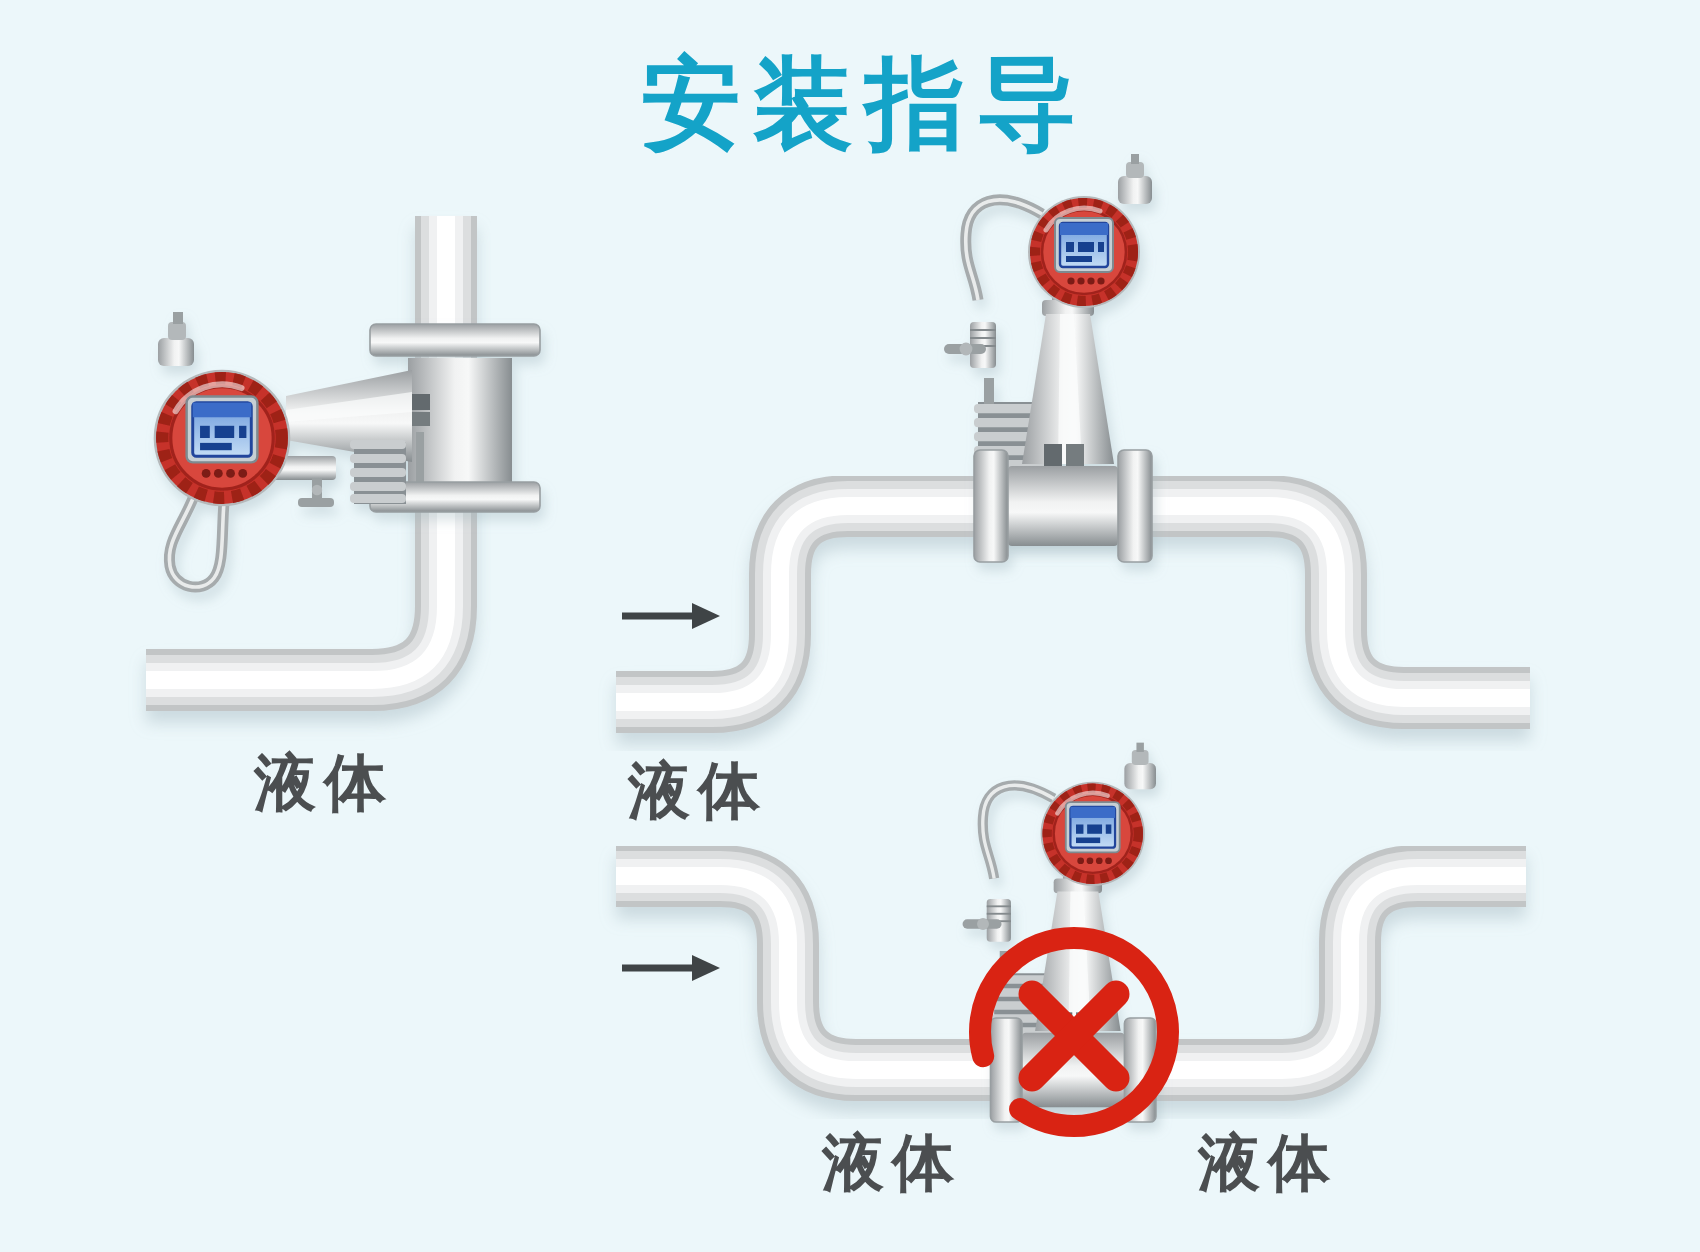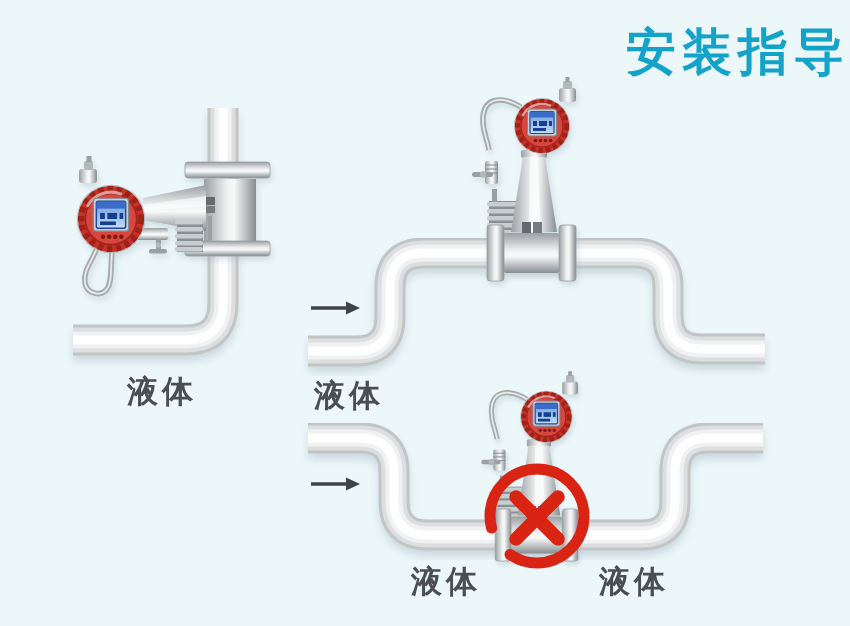--- a/index.html
+++ b/index.html
@@ -4,21 +4,21 @@
 <style>
   html,body{margin:0;padding:0;}
   .stage{
     position:relative; width:850px; height:626px;
     background:#ecf7fa; overflow:hidden;
     font-family:"DejaVu Sans", sans-serif;
   }
   .stage svg{position:absolute; left:0; top:0;}
   .page-title{
     position:absolute; top:19px; left:15px; width:835px;
-    text-align:right; font-size:50px; font-weight:800;
+    text-align:center; font-size:50px; font-weight:800;
     letter-spacing:6px; color:#14a3c8; white-space:nowrap;
   }
   .fluid-label{
     position:absolute; transform:translate(-50%,-50%);
     font-size:31px; font-weight:600; letter-spacing:4px;
     color:#4b4e50; white-space:nowrap;
   }
   .lbl-left{left:162px; top:392px;}
   .lbl-mid{left:349px; top:396px;}
   .lbl-bl{left:446px; top:582px;}

